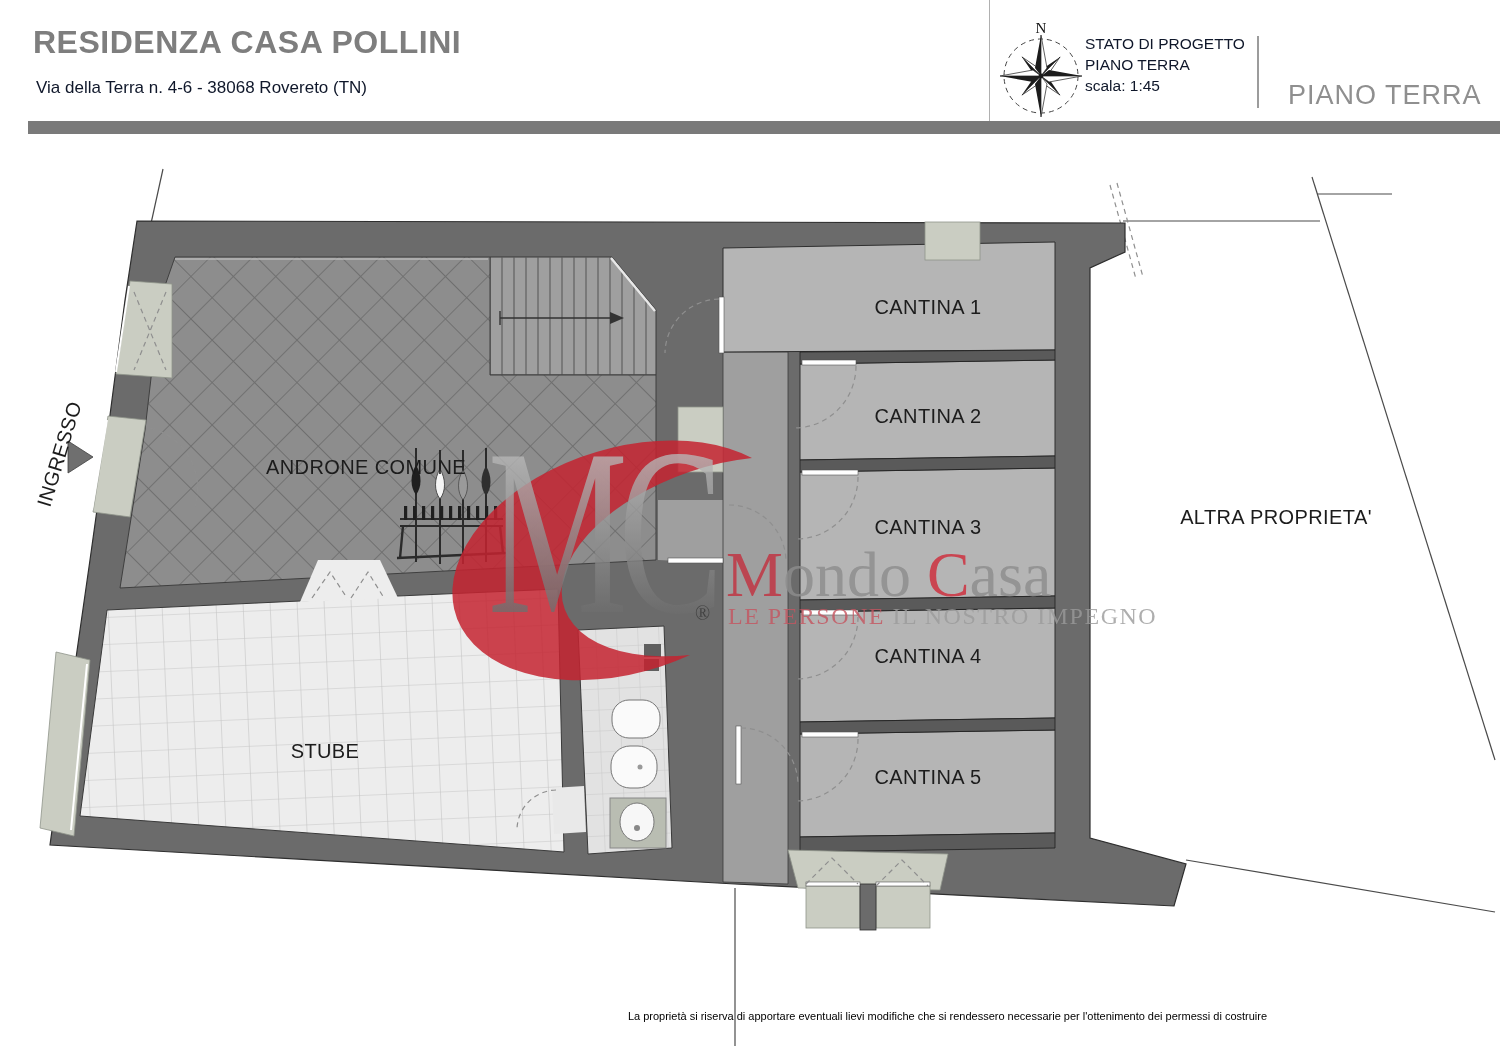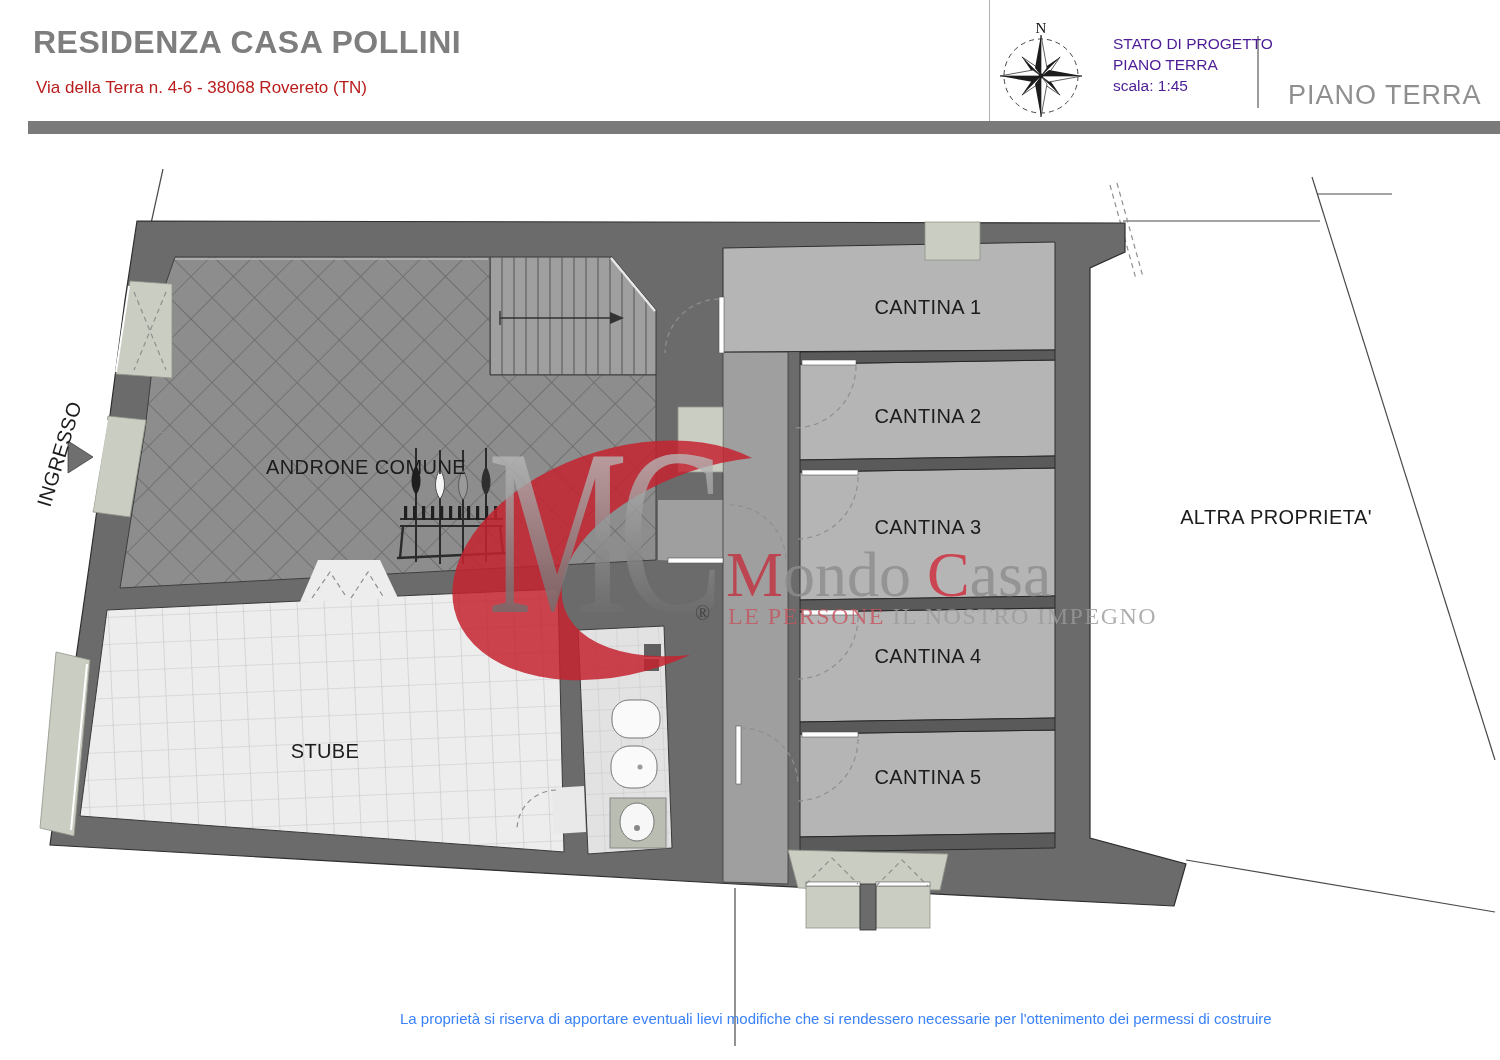--- a/index.html
+++ b/index.html
@@ -1,30 +1,30 @@
 <!DOCTYPE html>
 <html><head>
 <meta charset="utf-8">
 <style>
   html,body{margin:0;padding:0;background:#ffffff;}
   .page{position:relative;width:1500px;height:1060px;background:#fff;overflow:hidden;
         font-family:"Liberation Sans",sans-serif;}
   .hdr-title{position:absolute;left:33px;top:24px;font-size:32px;font-weight:bold;
              color:#7e7e7e;letter-spacing:.5px;z-index:3;}
-  .hdr-sub{position:absolute;left:36px;top:78px;font-size:17px;color:#b91c1c;z-index:3;}
+  .hdr-sub{position:absolute;left:36px;top:78px;font-size:17px;color:#0f172a;z-index:3;}
   .hdr-vline1{position:absolute;left:989px;top:0;width:1px;height:123px;background:#b0b0b0;z-index:3;}
   .hdr-vline2{position:absolute;left:1257px;top:36px;width:2px;height:72px;background:#9c9c9c;z-index:3;}
-  .hdr-status{position:absolute;left:1085px;top:33px;font-size:15.5px;color:#4c1d95;
-              line-height:21px;z-index:3;margin-left:28px;}
+  .hdr-status{position:absolute;left:1085px;top:33px;font-size:15.5px;color:#0f172a;
+              line-height:21px;z-index:3;}
   .hdr-floor{position:absolute;left:1288px;top:80px;font-size:27px;color:#8f8f8f;
              letter-spacing:1px;z-index:3;}
   .hdr-bar{position:absolute;left:28px;top:121px;width:1472px;height:13px;background:#7a7a7a;z-index:3;}
   .compass{position:absolute;left:995px;top:18px;z-index:3;}
-  .footer-note{position:absolute;left:400px;right:5px;top:1010px;text-align:left;
-               font-size:15px;color:#3b82f6;z-index:3;}
+  .footer-note{position:absolute;left:400px;right:5px;top:1010px;text-align:center;
+               font-size:11px;color:#000000;z-index:3;}
   svg text{font-family:"Liberation Sans",sans-serif;}
   .lbl{font-size:20px;fill:#1c1c1c;letter-spacing:.4px;}
   .dash{fill:none;stroke:#8f8f8f;stroke-width:1.2;stroke-dasharray:5 4;}
   .leaf{fill:#ffffff;stroke:#555;stroke-width:.6;}
   .beige{fill:#cacdc2;stroke:#8f948a;stroke-width:.8;}
   .siteline{stroke:#4a4a4a;stroke-width:1.2;fill:none;}
   .serifwm{font-family:"Liberation Serif","DejaVu Serif",serif;}
 </style>
 </head>
 <body>

